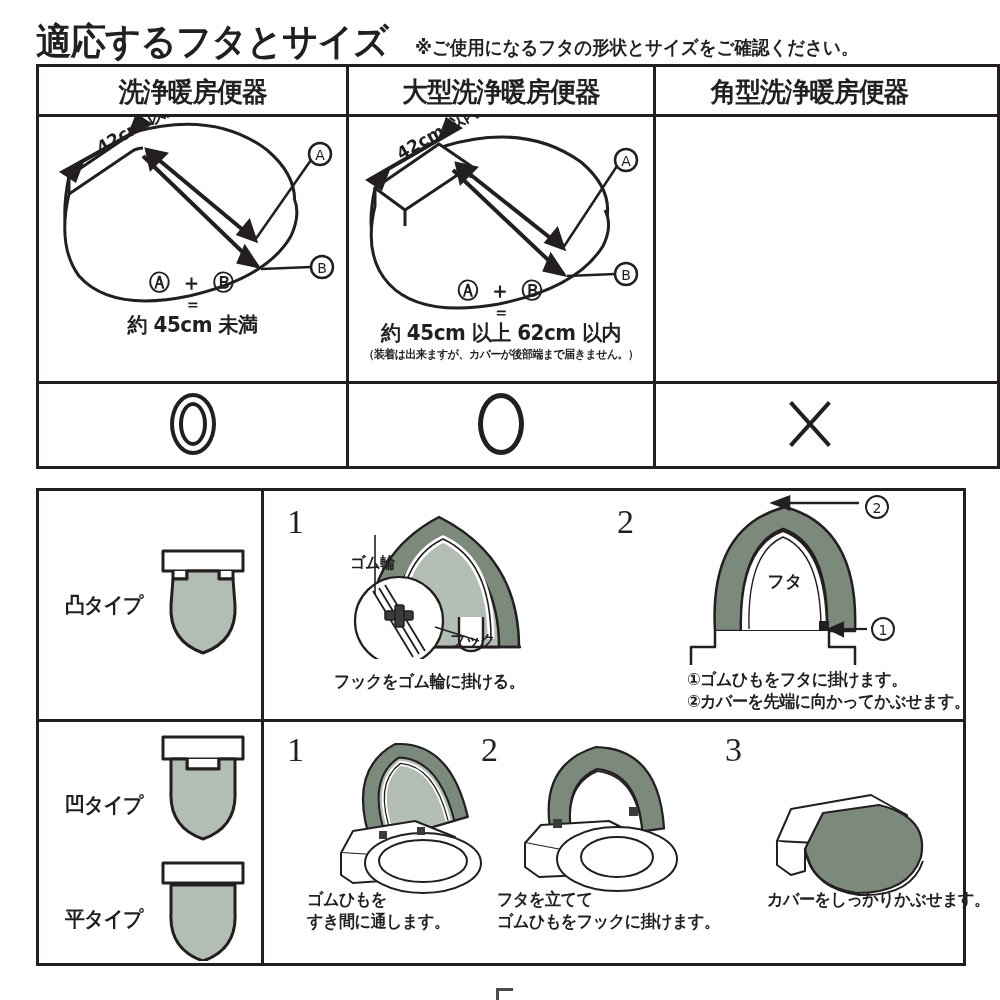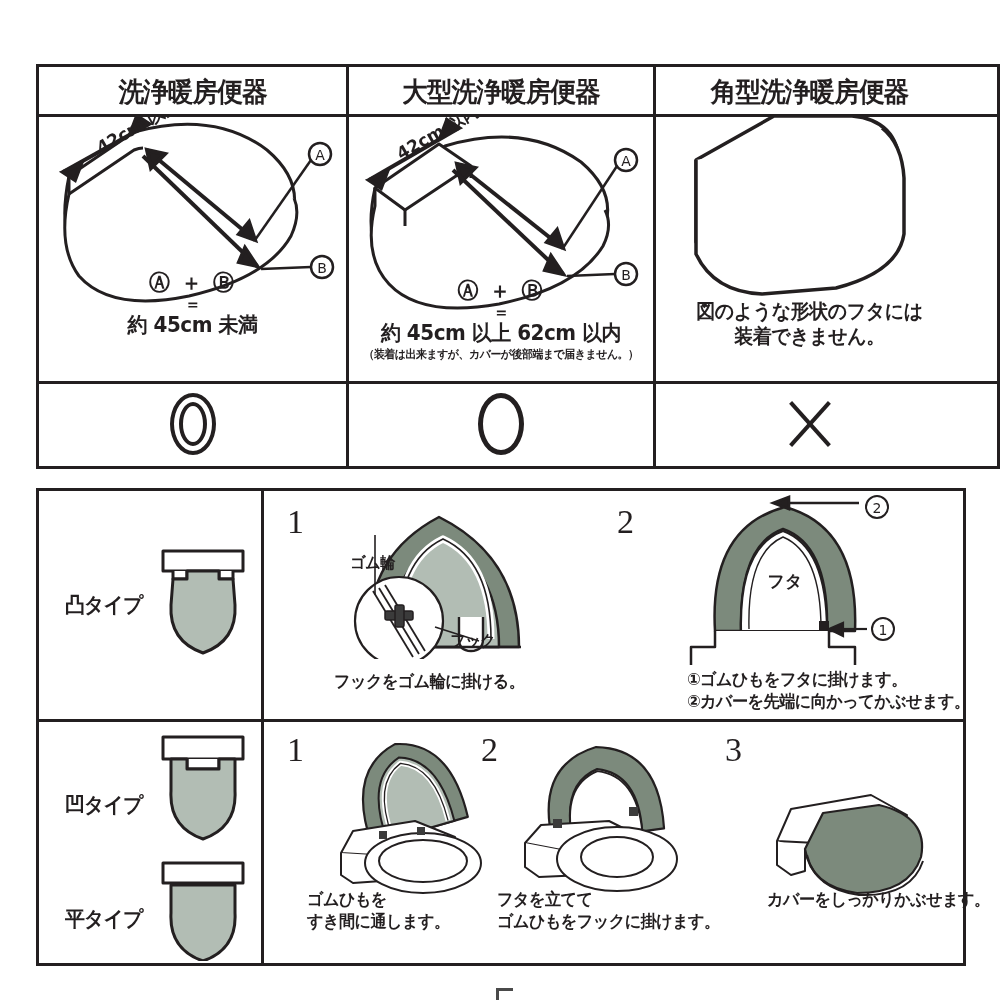--- a/index.html
+++ b/index.html
@@ -68,20 +68,24 @@
   .bottombracket{position:absolute;left:496px;top:988px;width:14px;height:12px;
       border-left:3px solid #4a4a4a;border-top:3px solid #4a4a4a;}
 
   svg{display:block;}
 </style>
 </head>
 <body>
 
 <div class="page">
 
+  <div class="header">
+    <div class="title">適応するフタとサイズ</div>
+    <div class="subtitle">※ご使用になるフタの形状とサイズをご確認ください。</div>
+  </div>
 
   <div class="tbl" id="tableA">
     <div class="vline" style="left:307px;"></div>
     <div class="vline" style="left:614px;"></div>
     <div class="hline" style="top:47px;"></div>
     <div class="hline" style="top:314px;"></div>
 
     <div class="colhead" style="left:0;width:307px;">洗浄暖房便器</div>
     <div class="colhead" style="left:310px;width:304px;">大型洗浄暖房便器</div>
     <div class="colhead" style="left:617px;width:307px;">角型洗浄暖房便器</div>
@@ -174,30 +178,20 @@
         </g>
       </svg>
       <div class="capA" style="top:163px;">
         <div class="ab">Ⓐ ＋ Ⓑ</div>
         <div class="eq">＝</div>
         <div class="big">約 45cm 以上 62cm 以内</div>
         <span class="note">（装着は出来ますが、カバーが後部端まで届きません。）</span>
       </div>
     </div>
 
-    <div class="cellA" style="left:617px;top:47px;width:307px;height:267px;">
-      <svg width="307" height="200" viewBox="0 0 307 200">
-        <g fill="#fff" stroke="#231f20" stroke-width="3.5" stroke-linejoin="round">
-          <path d="M40 46 L118 2 L196 2 Q242 6 244 52 L244 108 Q238 144 178 160 L104 166 Q58 162 40 128 Z"></path>
-          <path d="M40 46 L40 66 L40 140 Q58 178 106 180 L180 174 Q242 158 248 120 L248 64 Q246 30 226 14"></path>
-        </g>
-      </svg>
-      <div class="capA" style="top:185px;white-space:pre-line;">図のような形状のフタには
-装着できません。</div>
-    </div>
 
     <div class="mark-cell" style="left:0;width:307px;">
       <div class="m-dbl"></div>
     </div>
     <div class="mark-cell" style="left:310px;width:304px;">
       <div class="m-sgl"></div>
     </div>
     <div class="mark-cell" style="left:617px;width:307px;">
       <div class="m-x"></div>
     </div>

